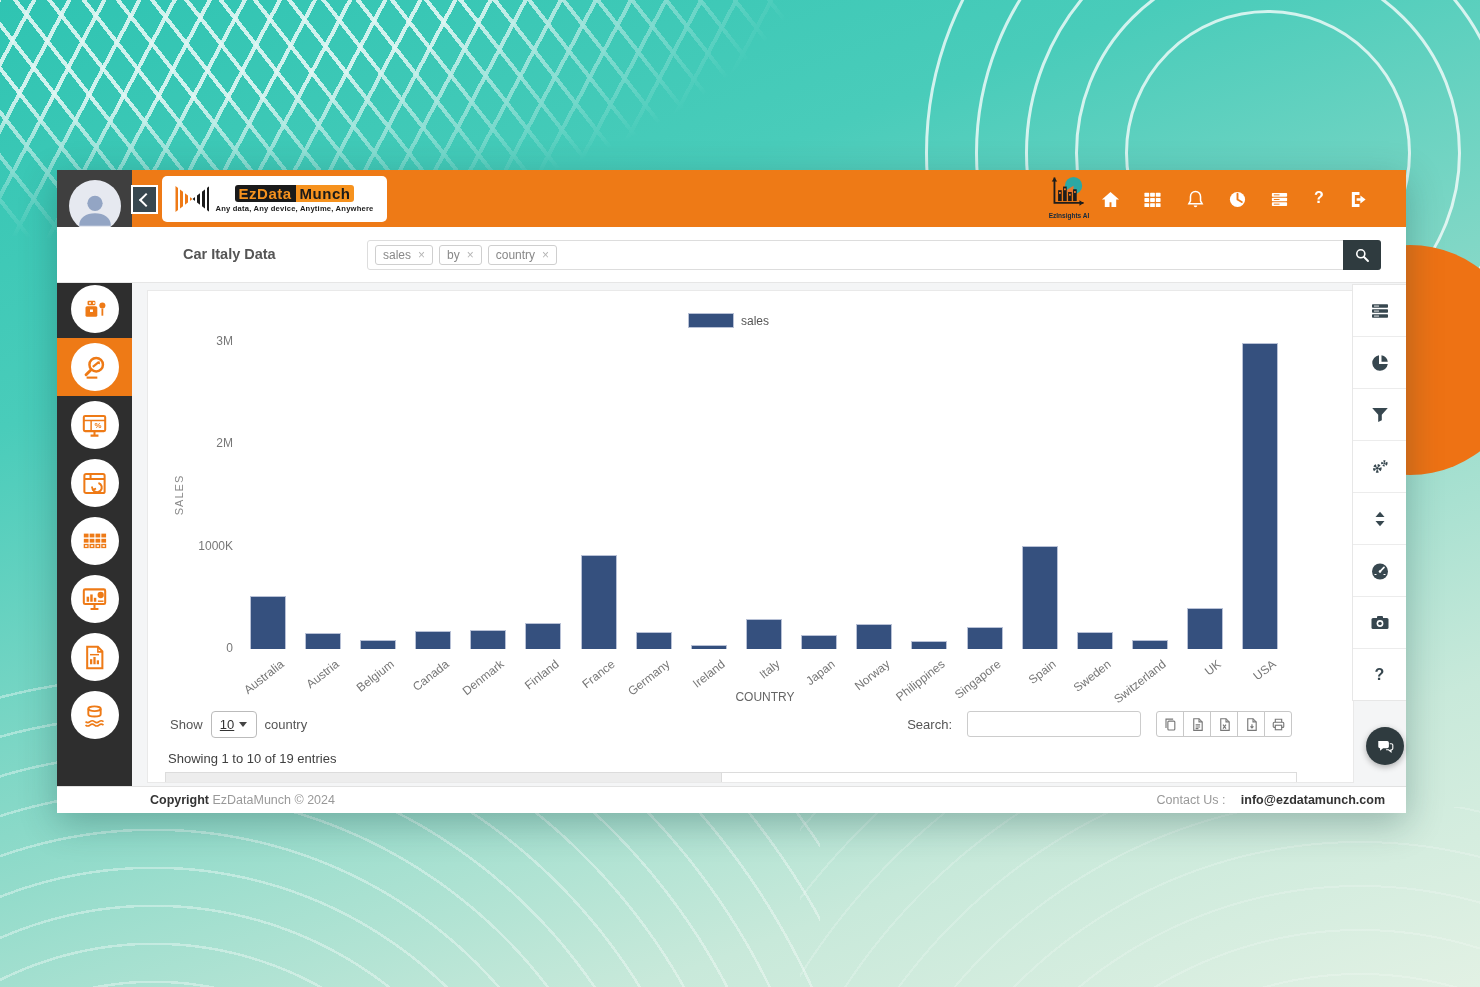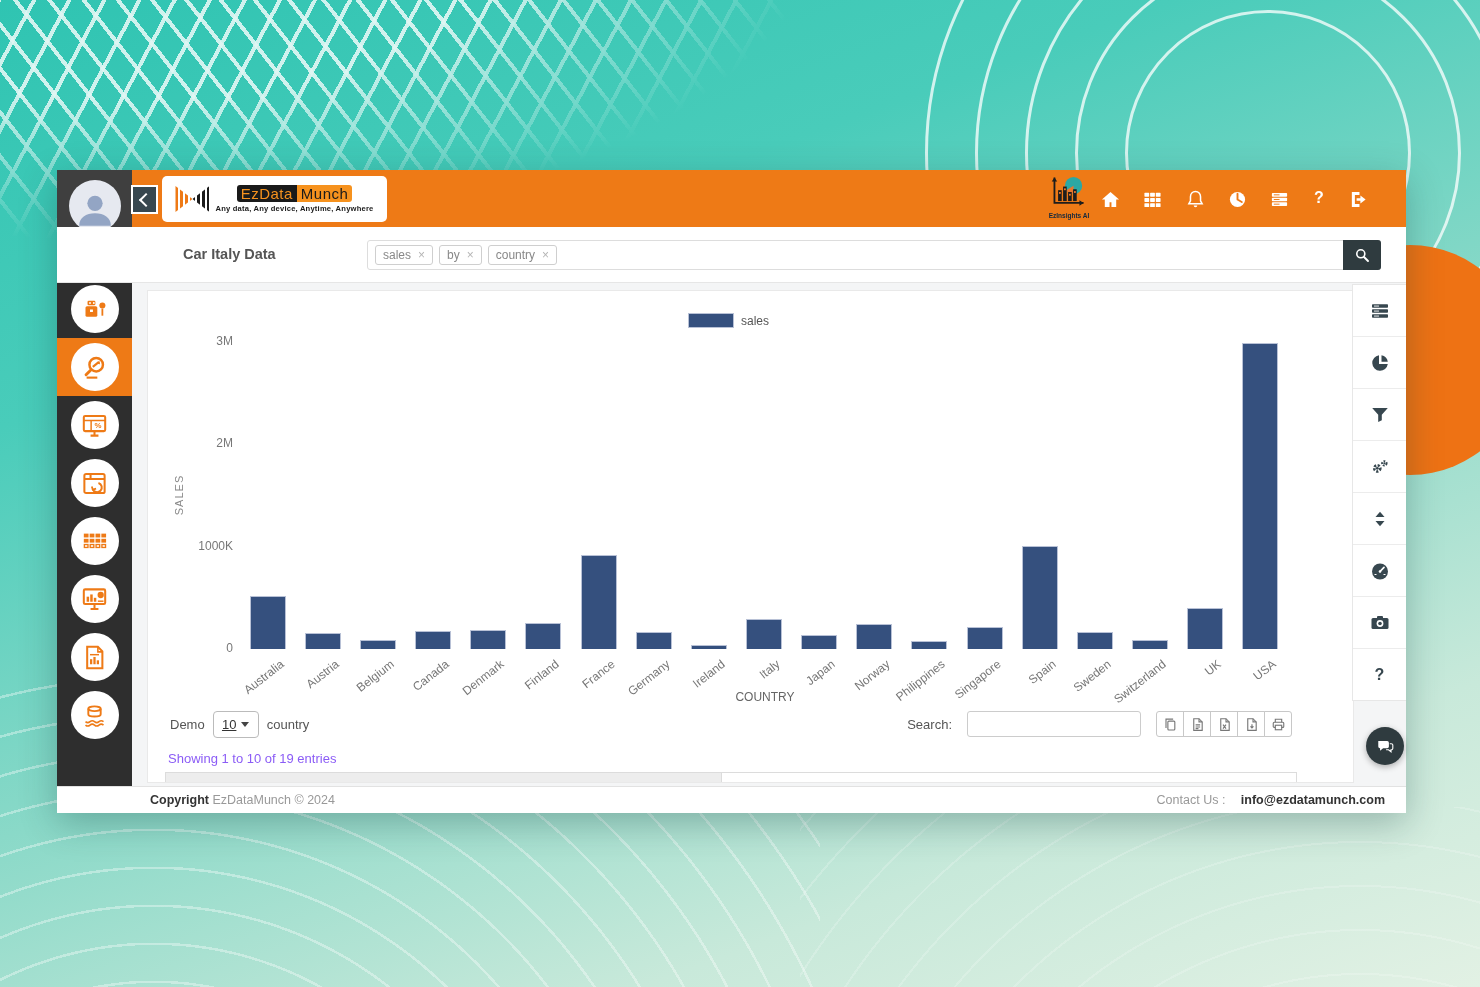--- a/index.html
+++ b/index.html
@@ -47,21 +47,21 @@
     box-sizing:border-box;display:flex;align-items:center;justify-content:center;cursor:pointer;}
   .chev-left{width:8px;height:8px;border-left:2.4px solid #fff;border-bottom:2.4px solid #fff;transform:rotate(45deg);margin-left:3px;}
   .brandbox{position:absolute;left:30px;top:6px;width:225px;height:46px;background:#fff;border-radius:5px;
     display:flex;align-items:center;justify-content:center;gap:6px;}
   .knot{display:flex;width:34px;height:26px;}
   .knot-l{width:17px;height:26px;background:repeating-linear-gradient(90deg,#ee7a16 0 3px,#fff 3px 5px);
     clip-path:polygon(100% 50%,0 0,0 100%);}
   .knot-r{width:17px;height:26px;background:repeating-linear-gradient(90deg,#1a1a1a 0 3px,#fff 3px 5px);
     clip-path:polygon(0 50%,100% 0,100% 100%);}
   .brandtext{display:flex;flex-direction:column;align-items:center;}
-  .brandline{display:flex;font-weight:normal;font-size:15px;line-height:17px;}
+  .brandline{display:flex;font-weight:bold;font-size:15px;line-height:17px;}
   .bchip1{background:#1a1a1a;color:#f6921e;padding:0 4px;border-radius:3px 0 0 3px;letter-spacing:.5px;}
   .bchip2{background:#f6921e;color:#1a1a1a;padding:0 4px;border-radius:0 3px 3px 0;letter-spacing:.5px;}
   .btag{font-size:7.6px;color:#1a1a1a;font-weight:bold;margin-top:2px;letter-spacing:.2px;}
   .insights{position:absolute;left:911px;top:3px;width:52px;height:52px;display:flex;flex-direction:column;align-items:center;}
   .insights svg{width:40px;height:38px;}
   .insights .ilabel{font-size:6.5px;font-weight:bold;color:#13293f;margin-top:1px;}
   .hico{position:absolute;top:19px;width:20px;height:20px;display:flex;align-items:center;justify-content:center;cursor:pointer;}
   .hico svg{width:19px;height:19px;fill:#fff;}
   .hq{color:#fff;font-size:16px;font-weight:bold;cursor:pointer;position:absolute;top:19px;}
 
@@ -100,21 +100,21 @@
   .caret{width:0;height:0;border-left:4px solid transparent;border-right:4px solid transparent;border-top:5px solid #444;}
   .ctrl-right{position:absolute;top:420px;right:61px;display:flex;align-items:center;gap:15px;}
   .slabel{font-size:13px;color:#555;}
   .tsearch{width:160px;height:24px;border:1px solid #ccc;border-radius:3px;font-size:13px;color:#555;padding:0 6px;outline:none;}
   .expgroup{display:flex;}
   .exp{width:28px;height:26px;background:#fff;border:1px solid #c8c8c8;margin-left:-1px;display:flex;align-items:center;
     justify-content:center;cursor:pointer;padding:0;}
   .exp:first-child{border-radius:3px 0 0 3px;margin-left:0;}
   .exp:last-child{border-radius:0 3px 3px 0;}
   .exp svg{width:15px;height:15px;fill:none;stroke:#777;stroke-width:1.2;}
-  .info{position:absolute;left:20px;top:460px;font-size:13px;color:#8b5cf6;}
+  .info{position:absolute;left:20px;top:460px;font-size:13px;color:#404040;}
   .tstrip1{position:absolute;left:17px;top:481px;width:557px;height:14px;background:#ededed;border:1px solid #dcdcdc;box-sizing:border-box;}
   .tstrip2{position:absolute;left:573px;top:481px;width:576px;height:14px;background:#fff;border:1px solid #dcdcdc;box-sizing:border-box;}
 
   
   .rail{position:absolute;left:1295px;top:114px;width:54px;background:#fff;border:1px solid #e7e7e7;border-right:none;box-sizing:border-box;}
   .rail-cell{height:51px;border-bottom:1px solid #ececec;display:flex;align-items:center;justify-content:center;cursor:pointer;}
   .rail-cell:last-child{border-bottom:none;}
   .rail-cell svg{width:20px;height:20px;}
   .railq{font-size:16px;font-weight:bold;color:#37474f;}
   .fab{position:absolute;left:1309px;top:557px;width:38px;height:38px;border-radius:50%;background:#2f3b3f;
@@ -431,21 +431,21 @@
         <div class="xlabel" style="left: 726.632px;">Singapore</div>
         <div class="xlabel" style="left: 781.789px;">Spain</div>
         <div class="xlabel" style="left: 836.947px;">Sweden</div>
         <div class="xlabel" style="left: 892.105px;">Switzerland</div>
         <div class="xlabel" style="left: 947.263px;">UK</div>
         <div class="xlabel" style="left: 1002.42px;">USA</div>
       </div>
     <div class="xaxis-title">COUNTRY</div>
 
     <div class="ctrl-left">
-      <span>Demo</span>
+      <span>Show</span>
       <span class="pagesize">
           <span>10</span>
           <span class="caret"></span>
         </span>
       <span>country</span>
     </div>
 
     <div class="ctrl-right">
       <span class="slabel">Search:</span>
       <input class="tsearch" value="" style="">

